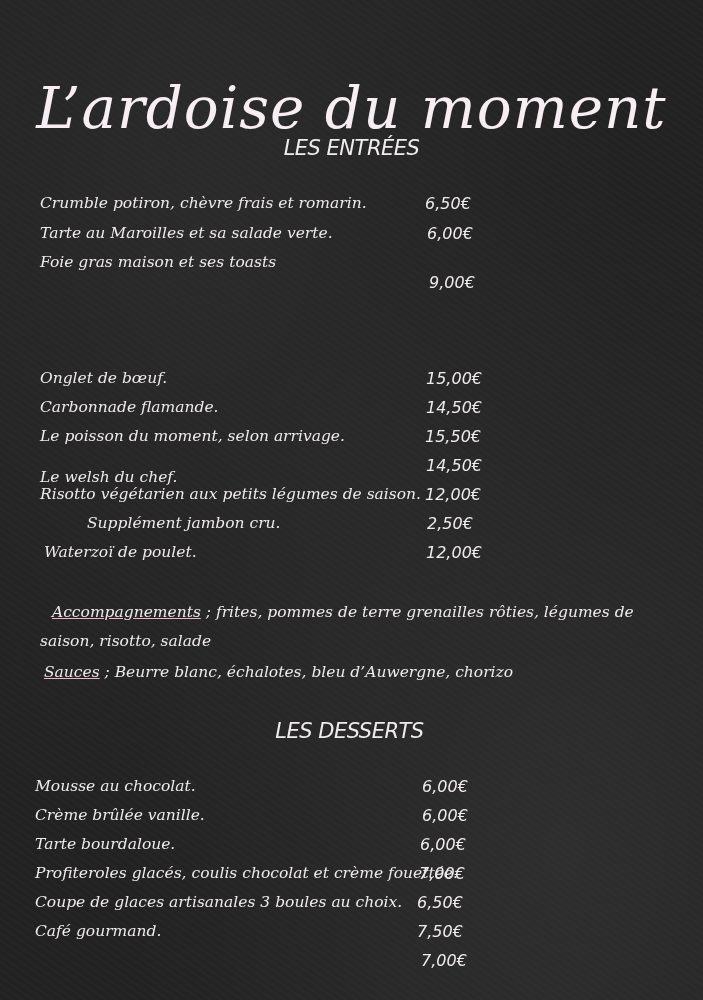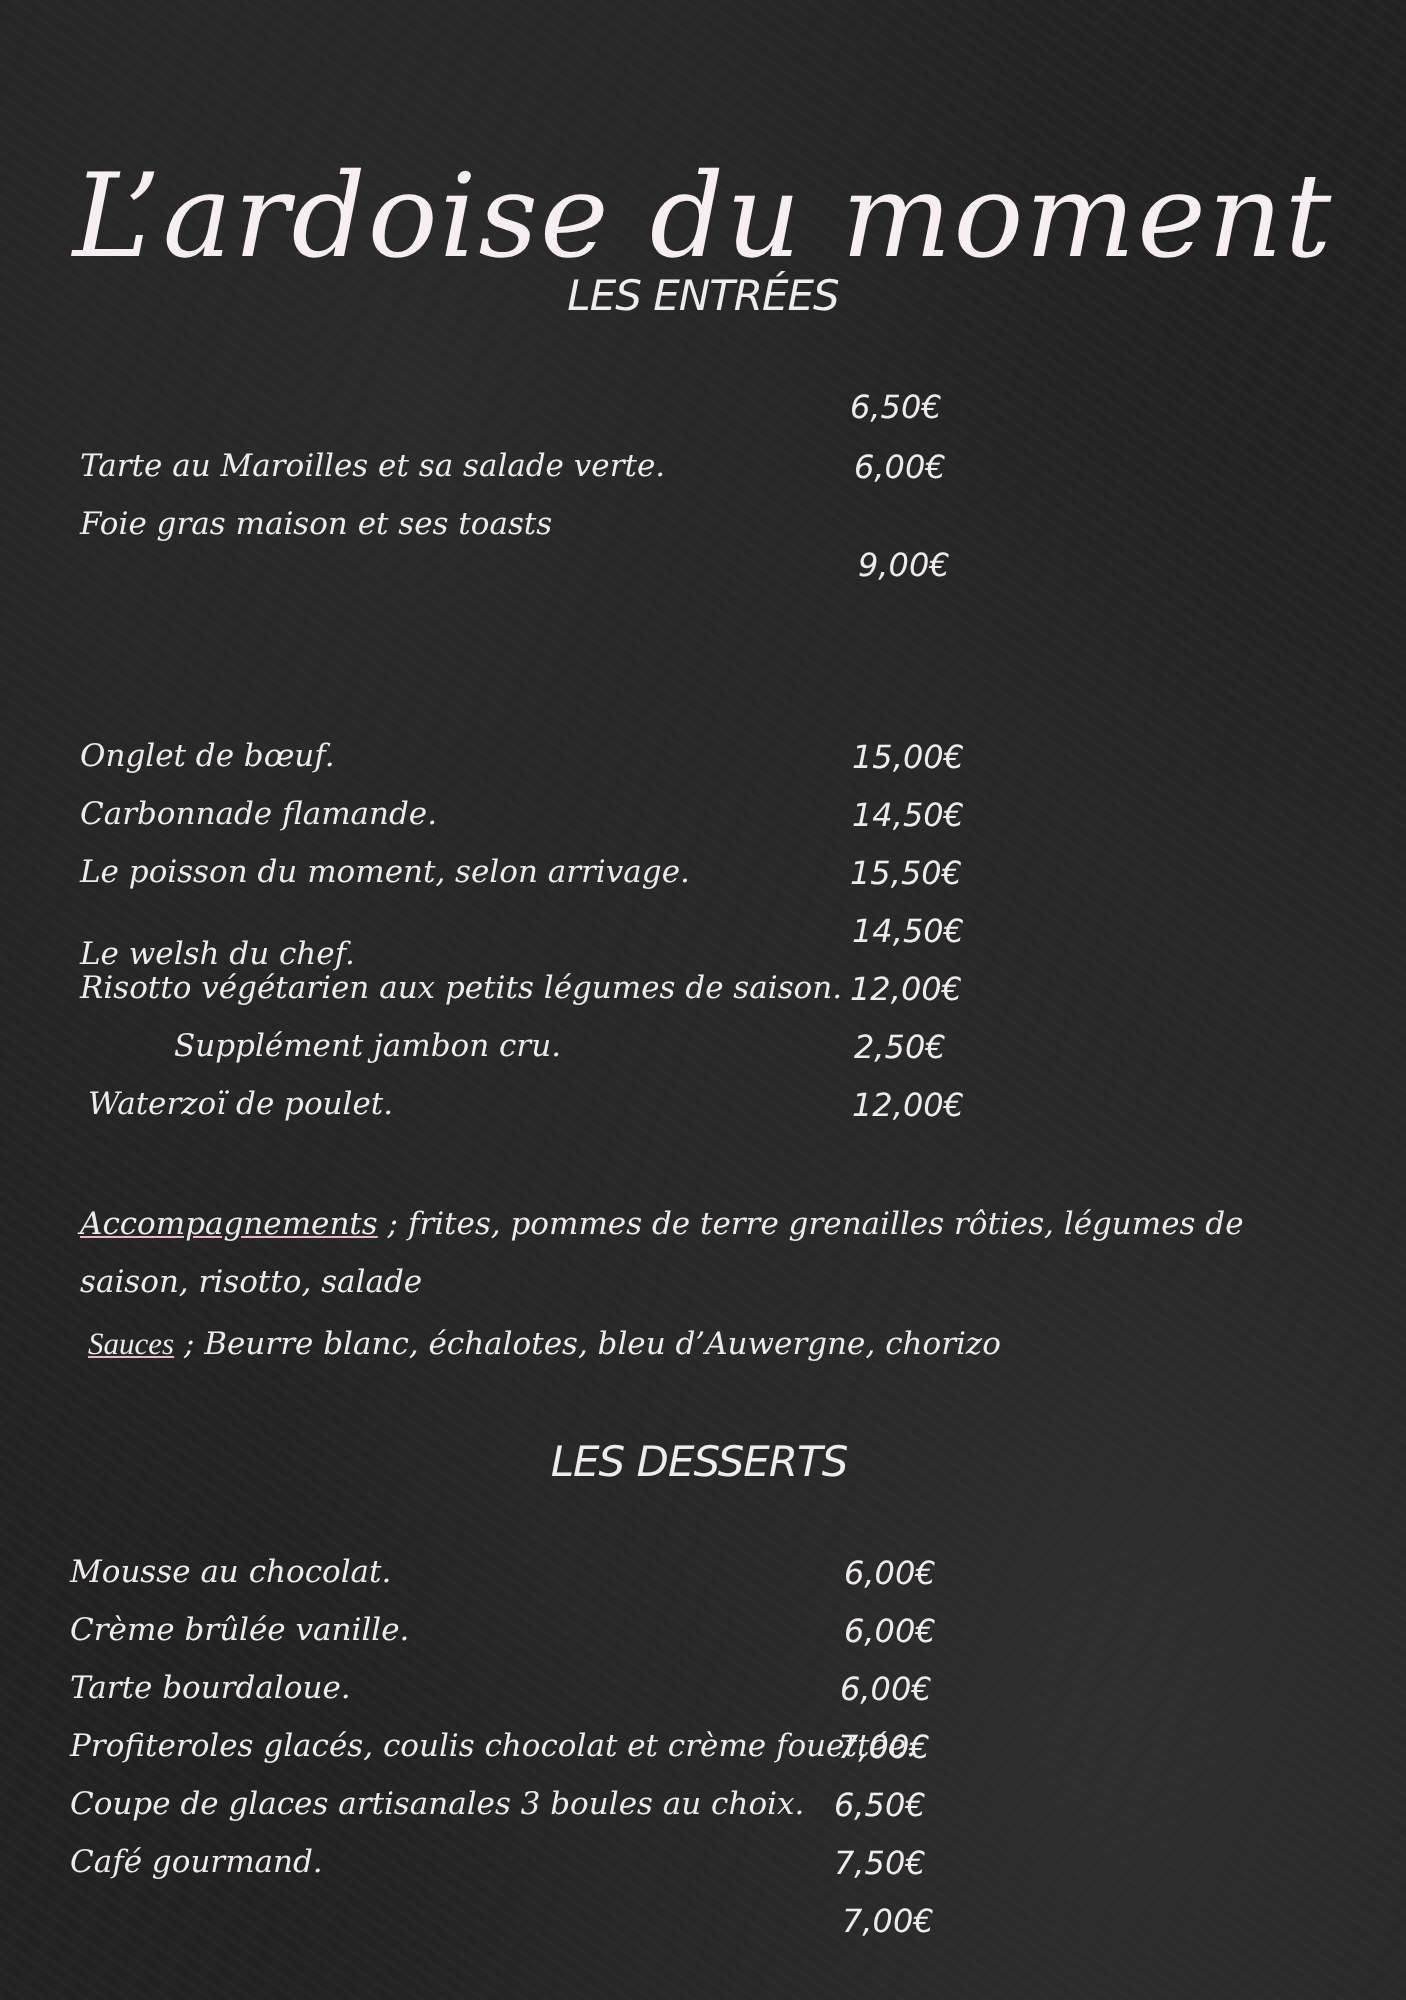--- a/index.html
+++ b/index.html
@@ -33,20 +33,21 @@
   .note { position: absolute; left: 40px; width: 640px; font-style: italic; font-size: 15.5px; line-height: 29px; color: #efeaec; }
   .ul { text-decoration: underline; text-decoration-color: #e8b8c8; }
 </style>
 </head>
 <body>
 
 <div class="board">
   <div class="title">L’ardoise du moment</div>
 
   <div class="section-title" style="top:136px;">LES ENTRÉES</div>
+  <div class="row" style="left:40px; top:194px;">Crumble potiron, chèvre frais et romarin.</div>
   <div class="price" style="left:425px; top:194px;">6,50€</div>
   <div class="row" style="left:40px; top:224px;">Tarte au Maroilles et sa salade verte.</div>
   <div class="price" style="left:427px; top:224px;">6,00€</div>
   <div class="row" style="left:40px; top:253px;">Foie gras maison et ses toasts</div>
   <div class="price" style="left:429px; top:253px;margin-top:20px;">9,00€</div>
 
   <div class="row" style="left:40px; top:369px;">Onglet de bœuf.</div>
   <div class="price" style="left:426px; top:369px;">15,00€</div>
   <div class="row" style="left:40px; top:398px;">Carbonnade flamande.</div>
   <div class="price" style="left:426px; top:398px;">14,50€</div>
@@ -55,24 +56,24 @@
   <div class="row" style="left:40px; top:456px;margin-top:12px;">Le welsh du chef.</div>
   <div class="price" style="left:426px; top:456px;">14,50€</div>
   <div class="row" style="left:40px; top:485px;">Risotto végétarien aux petits légumes de saison.</div>
   <div class="price" style="left:425px; top:485px;">12,00€</div>
   <div class="row" style="left:87px; top:514px;">Supplément jambon cru.</div>
   <div class="price" style="left:427px; top:514px;">2,50€</div>
   <div class="row" style="left:44px; top:543px;">Waterzoï  de poulet.</div>
   <div class="price" style="left:426px; top:543px;">12,00€</div>
 
   <div class="note" style="top:598px;">
-    <span style="margin-left:0;" class="ul">Accompagnements</span><span> ; frites, pommes de terre grenailles rôties, légumes de saison, risotto, salade</span>
+    <span style="margin-left:12px;" class="ul">Accompagnements</span><span> ; frites, pommes de terre grenailles rôties, légumes de saison, risotto, salade</span>
   </div>
   <div class="note" style="top:658px;">
-    <span style="margin-left:4px;font-family:Liberation Serif, serif;" class="ul">Sauces</span><span> ; Beurre blanc, échalotes, bleu d’Auwergne, chorizo</span>
+    <span style="margin-left:4px;" class="ul">Sauces</span><span> ; Beurre blanc, échalotes, bleu d’Auwergne, chorizo</span>
   </div>
 
   <div class="section-title" style="top:719px; margin-left:-2px;">LES DESSERTS</div>
   <div class="row" style="left:35px; top:777px;">Mousse au chocolat.</div>
   <div class="price" style="left:422px; top:777px;">6,00€</div>
   <div class="row" style="left:35px; top:806px;">Crème brûlée vanille.</div>
   <div class="price" style="left:422px; top:806px;">6,00€</div>
   <div class="row" style="left:35px; top:835px;">Tarte bourdaloue.</div>
   <div class="price" style="left:420px; top:835px;">6,00€</div>
   <div class="row" style="left:35px; top:864px;">Profiteroles glacés, coulis chocolat et crème fouettée.</div>

